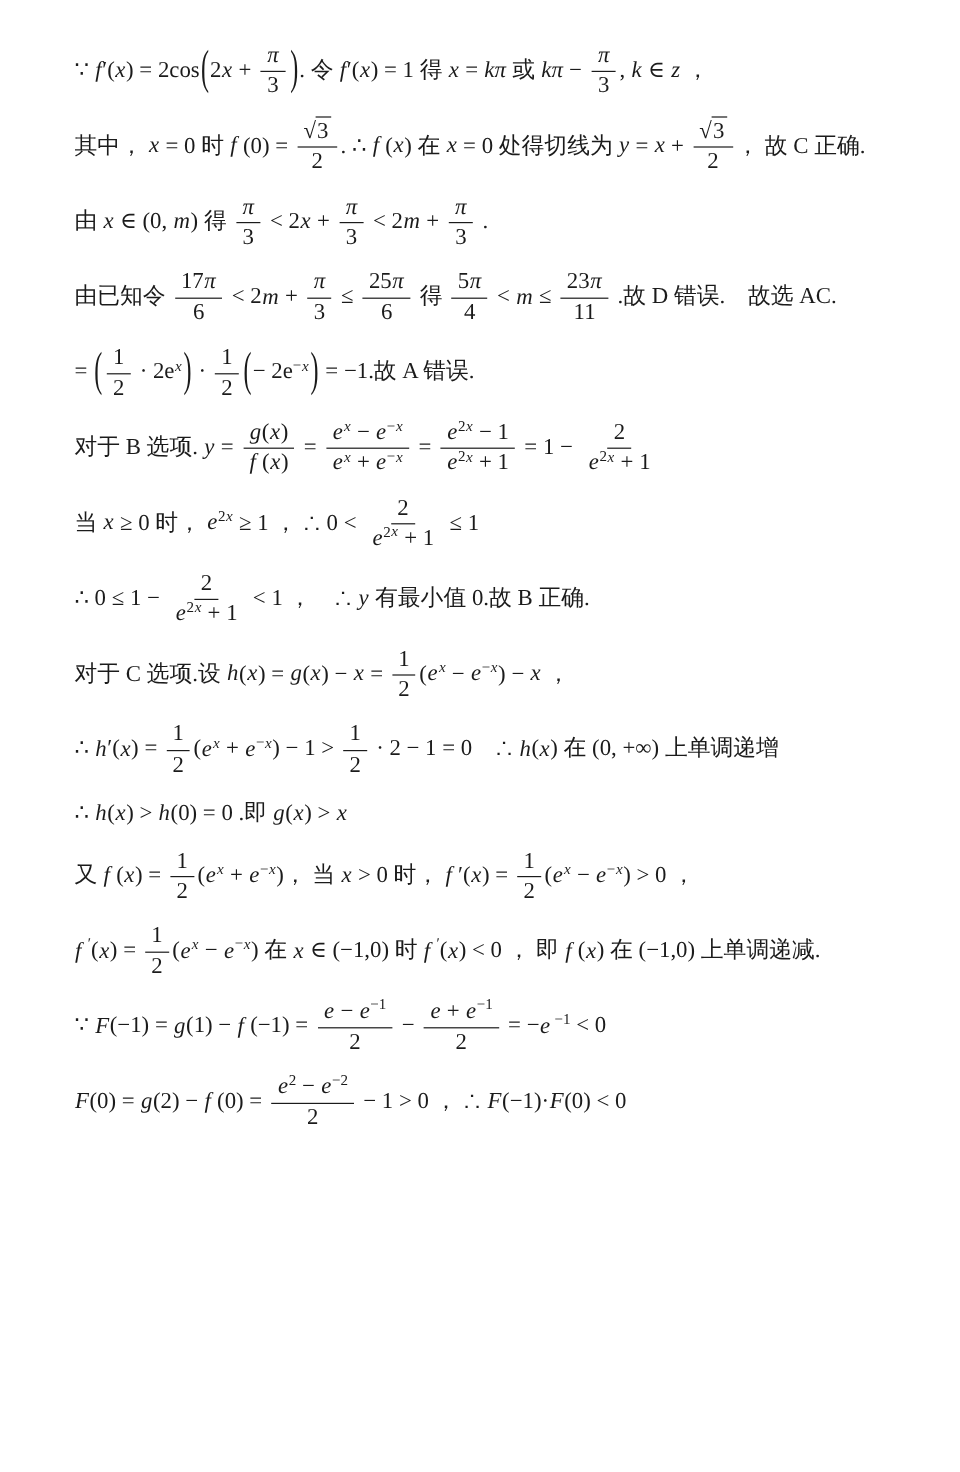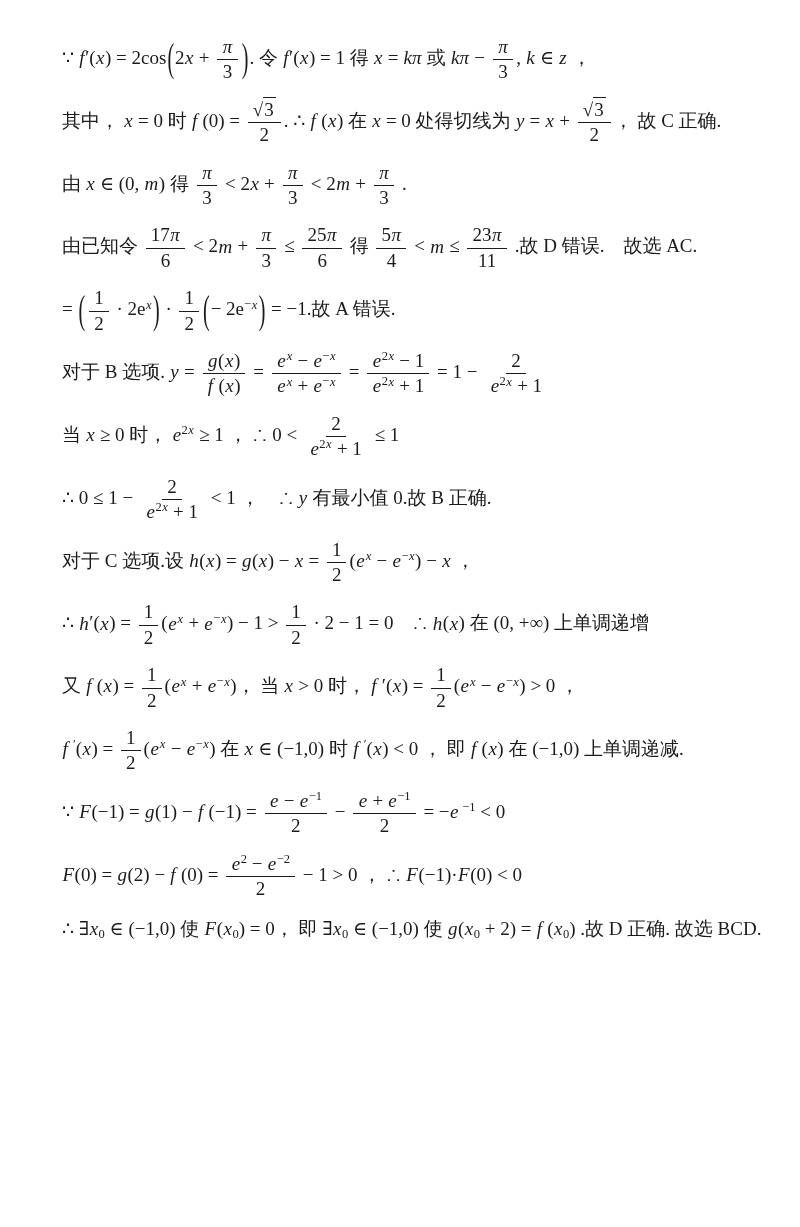--- a/index.html
+++ b/index.html
@@ -143,20 +143,21 @@
           <span class="num">1</span>
           <span class="den">2</span>
         </span>(<i class="v">e</i><sup><i class="v">x</i></sup> − <i class="v">e</i><sup>−<i class="v">x</i></sup>) − <i class="v">x</i> ，</p>
       <p class="line">∴ <i class="v">h</i>′(<i class="v">x</i>) = <span class="frac">
           <span class="num">1</span>
           <span class="den">2</span>
         </span>(<i class="v">e</i><sup><i class="v">x</i></sup> + <i class="v">e</i><sup>−<i class="v">x</i></sup>) − 1 &gt; <span class="frac">
           <span class="num">1</span>
           <span class="den">2</span>
         </span> · 2 − 1 = 0　∴ <i class="v">h</i>(<i class="v">x</i>) 在 (0, +∞) 上单调递增</p>
+      <p class="line">∴ <i class="v">h</i>(<i class="v">x</i>) &gt; <i class="v">h</i>(0) = 0 .即 <i class="v">g</i>(<i class="v">x</i>) &gt; <i class="v">x</i></p>
       <p class="line">又 <i class="v">f</i> (<i class="v">x</i>) = <span class="frac">
           <span class="num">1</span>
           <span class="den">2</span>
         </span>(<i class="v">e</i><sup><i class="v">x</i></sup> + <i class="v">e</i><sup>−<i class="v">x</i></sup>)， 当 <i class="v">x</i> &gt; 0 时， <i class="v">f</i> ′(<i class="v">x</i>) = <span class="frac">
           <span class="num">1</span>
           <span class="den">2</span>
         </span>(<i class="v">e</i><sup><i class="v">x</i></sup> − <i class="v">e</i><sup>−<i class="v">x</i></sup>) &gt; 0 ，</p>
       <p class="line"><i class="v">f</i> <sup>′</sup>(<i class="v">x</i>) = <span class="frac">
           <span class="num">1</span>
           <span class="den">2</span>
@@ -165,15 +166,14 @@
           <span class="num"><i class="v">e</i> − <i class="v">e</i><sup>−1</sup></span>
           <span class="den">2</span>
         </span> − <span class="frac">
           <span class="num"><i class="v">e</i> + <i class="v">e</i><sup>−1</sup></span>
           <span class="den">2</span>
         </span> = −<i class="v">e</i><sup> −1</sup> &lt; 0</p>
       <p class="line"><i class="v">F</i>(0) = <i class="v">g</i>(2) − <i class="v">f</i> (0) = <span class="frac">
           <span class="num"><i class="v">e</i><sup>2</sup> − <i class="v">e</i><sup>−2</sup></span>
           <span class="den">2</span>
         </span> − 1 &gt; 0 ，  ∴ <i class="v">F</i>(−1)·<i class="v">F</i>(0) &lt; 0</p>
-      <p class="line">∴ ∃<i class="v">x</i><sub>0</sub> ∈ (−1,0) 使 <i class="v">F</i>(<i class="v">x</i><sub>0</sub>) = 0， 即 ∃<i class="v">x</i><sub>0</sub> ∈ (−1,0) 使 <i class="v">g</i>(<i class="v">x</i><sub>0</sub> + 2) = <i class="v">f</i> (<i class="v">x</i><sub>0</sub>) .故 D 正确. 故选 BCD.</p>
     </div>
 </div>
 
 </body></html>

